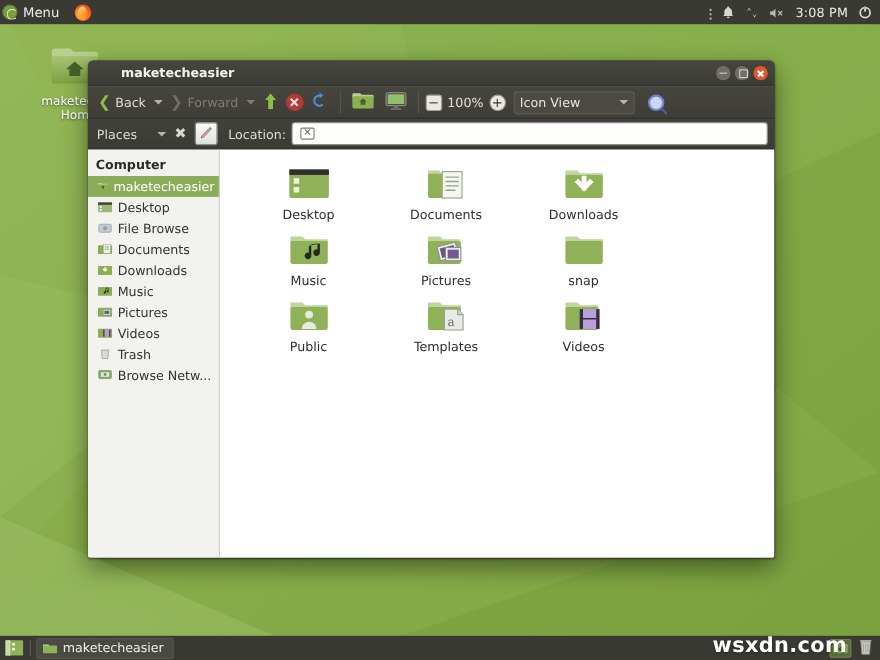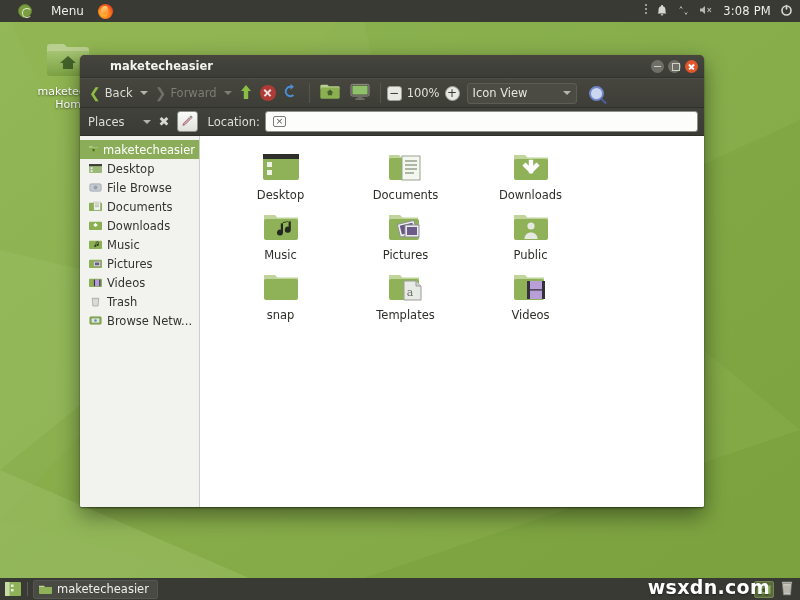--- a/index.html
+++ b/index.html
@@ -21,21 +21,21 @@
   .wallpaper svg { width: 100%; height: 100%; display: block; }
 
   
   #top-panel {
     position: absolute; top: 0; left: 0; width: 800px; height: 22px;
     background: #3a3a35;
     display: flex; align-items: center;
     color: #e8e8e4;
     z-index: 40;
   }
-  .menu-btn { display: flex; align-items: center; gap: 19px; padding: 0 8px 0 18px; height: 22px; }
+  .menu-btn { display: flex; align-items: center; gap: 5px; padding: 0 8px 0 2px; height: 22px; }
   .menu-logo {
     width: 14px; height: 14px; border-radius: 50%;
     background: #7a9e3f;
     border: 1px solid #5f7d2f;
     position: relative;
   }
   .menu-logo::after {
     content: ""; position: absolute; left: 3px; top: 3px;
     width: 8px; height: 8px; border-radius: 50%;
     border: 1.6px solid #dfe8d0; border-right-color: transparent;
@@ -46,21 +46,21 @@
     border-radius: 50%;
     background: radial-gradient(circle at 38% 62%, #ffd24a 0%, #ff8a1e 38%, #f0501a 68%, #b5299a 100%);
     position: relative;
   }
   .ff-icon::after{
     content:""; position:absolute; left:3px; top:2px; width:7px; height:9px;
     border-radius: 60% 40% 55% 45%;
     background: linear-gradient(160deg,#ffe9a0,#ff7a15);
     opacity:.85;
   }
-  .tray { margin-left: auto; display: flex; align-items: flex-start; gap: 9px; padding-right: 7px; }
+  .tray { margin-left: auto; display: flex; align-items: flex-end; gap: 9px; padding-right: 7px; }
   .tray-item { display: flex; align-items: center; color: #d7d7d2; }
   .tray-dots { display: flex; flex-direction: column; gap: 2px; }
   .tray-dots i { display:block; width: 2px; height: 2px; background: #bdbdb6; border-radius: 50%; }
   .clock { font-size: 11.5px; color: #eeeee9; letter-spacing: .2px; }
 
   
   #desktop-icon {
     position: absolute; left: 26px; top: 38px; width: 84px;
     text-align: center; z-index: 5;
   }
@@ -402,20 +402,21 @@
       </span>
       <span class="loc-label">Location:</span>
       <div class="loc-field">
         <span class="clear-ic">×</span>
       </div>
     </div>
 
     <div class="body-area">
 
       <div class="sidebar">
+        <div class="side-head">Computer</div>
 
         <div class="side-item selected">
           <svg width="13" height="11" viewBox="0 0 16 13">
               <path d="M1 1h4.6l1.1 1.1H15a1 1 0 011 1V4H0V2a1 1 0 011-1z" fill="#c3d6a1"></path>
               <rect x="0" y="3.2" width="16" height="9.4" rx="1" fill="#8bb052"></rect>
               <path d="M8 5l2.8 2.5H9.7v2.1H6.3V7.5H5.2z" fill="#44642b"></path>
             </svg>
           <span>maketecheasier</span>
         </div>
 
@@ -552,32 +553,32 @@
               <rect x="19" y="15" width="14" height="12" fill="#e9ecec" stroke="#8b8f92" stroke-width="1"></rect>
               <rect x="21" y="17" width="10" height="8" fill="#6d5b8a"></rect>
             </svg>
             <span class="fname">Pictures</span>
           </div>
 
           <div class="fitem">
             <svg width="40" height="36" viewBox="0 0 40 36">
               <path d="M3 5h11l2.4 2.4H37V11H3z" fill="#c0d49c"></path>
               <rect x="3" y="9" width="34" height="21" rx="2" fill="#8fb158"></rect>
+            </svg>
+            <span class="fname">snap</span>
+          </div>
+
+          <div class="fitem">
+            <svg width="40" height="36" viewBox="0 0 40 36">
+              <path d="M3 5h11l2.4 2.4H37V11H3z" fill="#c0d49c"></path>
+              <rect x="3" y="9" width="34" height="21" rx="2" fill="#8fb158"></rect>
               <circle cx="20" cy="16" r="3.6" fill="#e6e9e2"></circle>
               <path d="M13.4 29c0-4 3-6.6 6.6-6.6s6.6 2.6 6.6 6.6z" fill="#e6e9e2"></path>
             </svg>
             <span class="fname">Public</span>
-          </div>
-
-          <div class="fitem">
-            <svg width="40" height="36" viewBox="0 0 40 36">
-              <path d="M3 5h11l2.4 2.4H37V11H3z" fill="#c0d49c"></path>
-              <rect x="3" y="9" width="34" height="21" rx="2" fill="#8fb158"></rect>
-            </svg>
-            <span class="fname">snap</span>
           </div>
 
           <div class="fitem">
             <svg width="40" height="36" viewBox="0 0 40 36">
               <path d="M3 5h11l2.4 2.4H33V11H3z" fill="#c0d49c"></path>
               <rect x="3" y="9" width="30" height="21" rx="2" fill="#8fb158"></rect>
               <path d="M18 11h12l5 5v14H18z" fill="#e8eae6" stroke="#9a9e96" stroke-width="1"></path>
               <path d="M30 11v5h5" fill="#cfd3cc" stroke="#9a9e96" stroke-width="1"></path>
               <text x="24" y="26" font-size="11" font-family="DejaVu Serif, serif" fill="#6c7068" text-anchor="middle">a</text>
             </svg>

